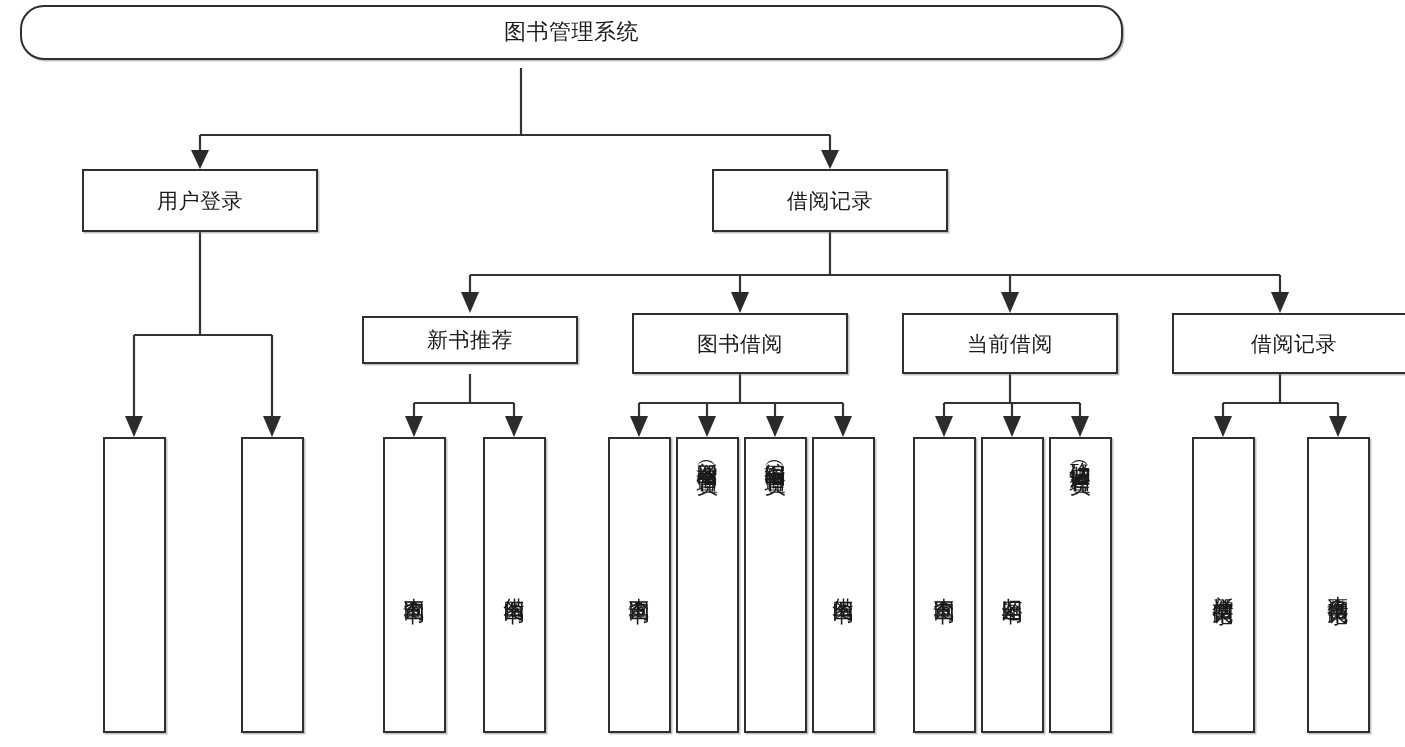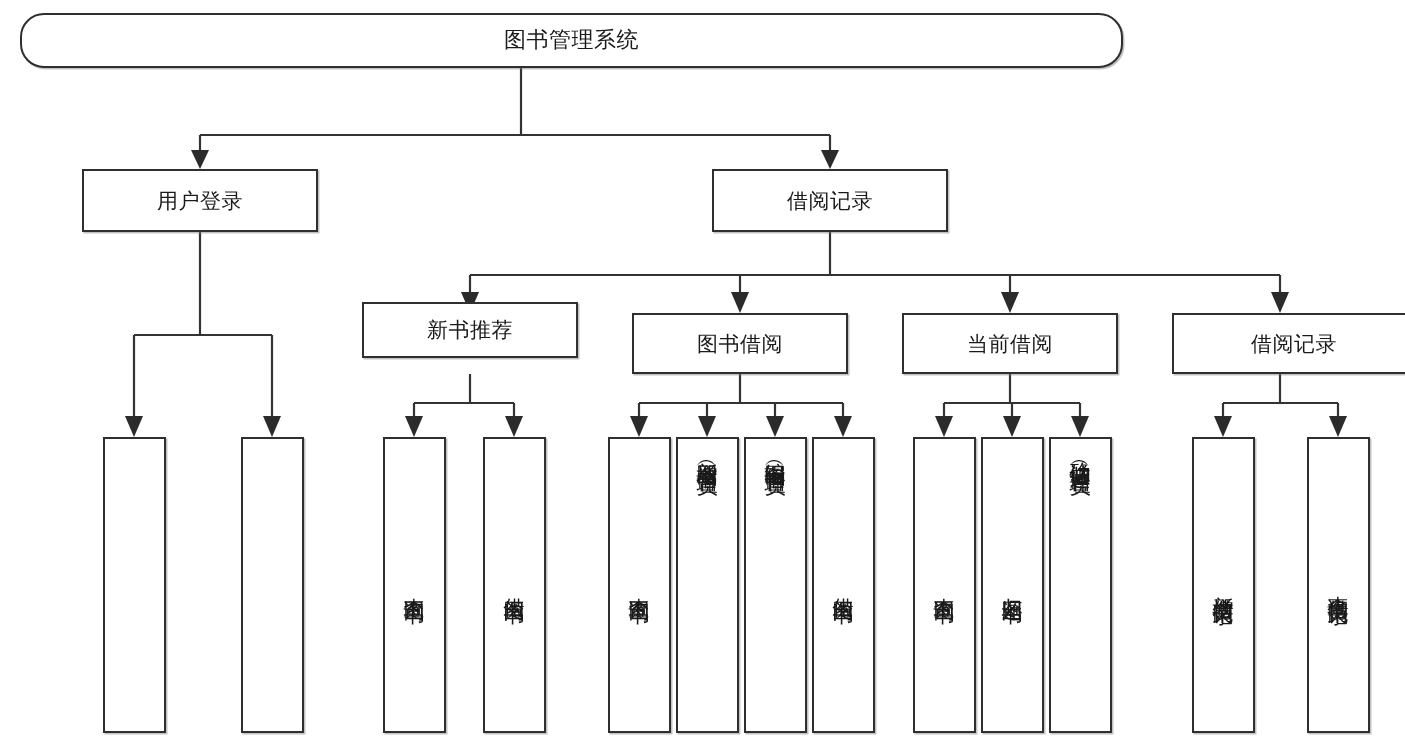--- a/index.html
+++ b/index.html
@@ -158,33 +158,33 @@
     <polygon class="arrowhead" points="1071,416 1089,416 1080,437"></polygon>
 
     <line x1="1280" y1="374" x2="1280" y2="403"></line>
     <line x1="1223" y1="403" x2="1338" y2="403"></line>
     <line x1="1223" y1="403" x2="1223" y2="418"></line>
     <polygon class="arrowhead" points="1214,416 1232,416 1223,437"></polygon>
     <line x1="1338" y1="403" x2="1338" y2="418"></line>
     <polygon class="arrowhead" points="1329,416 1347,416 1338,437"></polygon>
   </svg>
 
-  <div class="node horiz root" style="left:20px; top:13px; width:1103px; height:55px;border-radius:24px;">
+  <div class="node horiz root" style="left:20px; top:5px; width:1103px; height:55px;border-radius:24px;">
     <span class="label">图书管理系统</span>
   </div>
 
   <div class="node horiz" style="left:82px; top:169px; width:236px; height:63px;">
     <span class="label">用户登录</span>
   </div>
 
   <div class="node horiz" style="left:712px; top:169px; width:236px; height:63px;">
     <span class="label">借阅记录</span>
   </div>
 
-  <div class="node horiz" style="left:362px; top:302px; width:216px; height:56px;">
+  <div class="node horiz" style="left:362px; top:316px; width:216px; height:48px;">
     <span class="label">新书推荐</span>
   </div>
 
   <div class="node horiz" style="left:902px; top:313px; width:216px; height:61px;">
     <span class="label">当前借阅</span>
   </div>
 
   <div class="node horiz" style="left:632px; top:313px; width:216px; height:61px;">
     <span class="label">图书借阅</span>
   </div>

